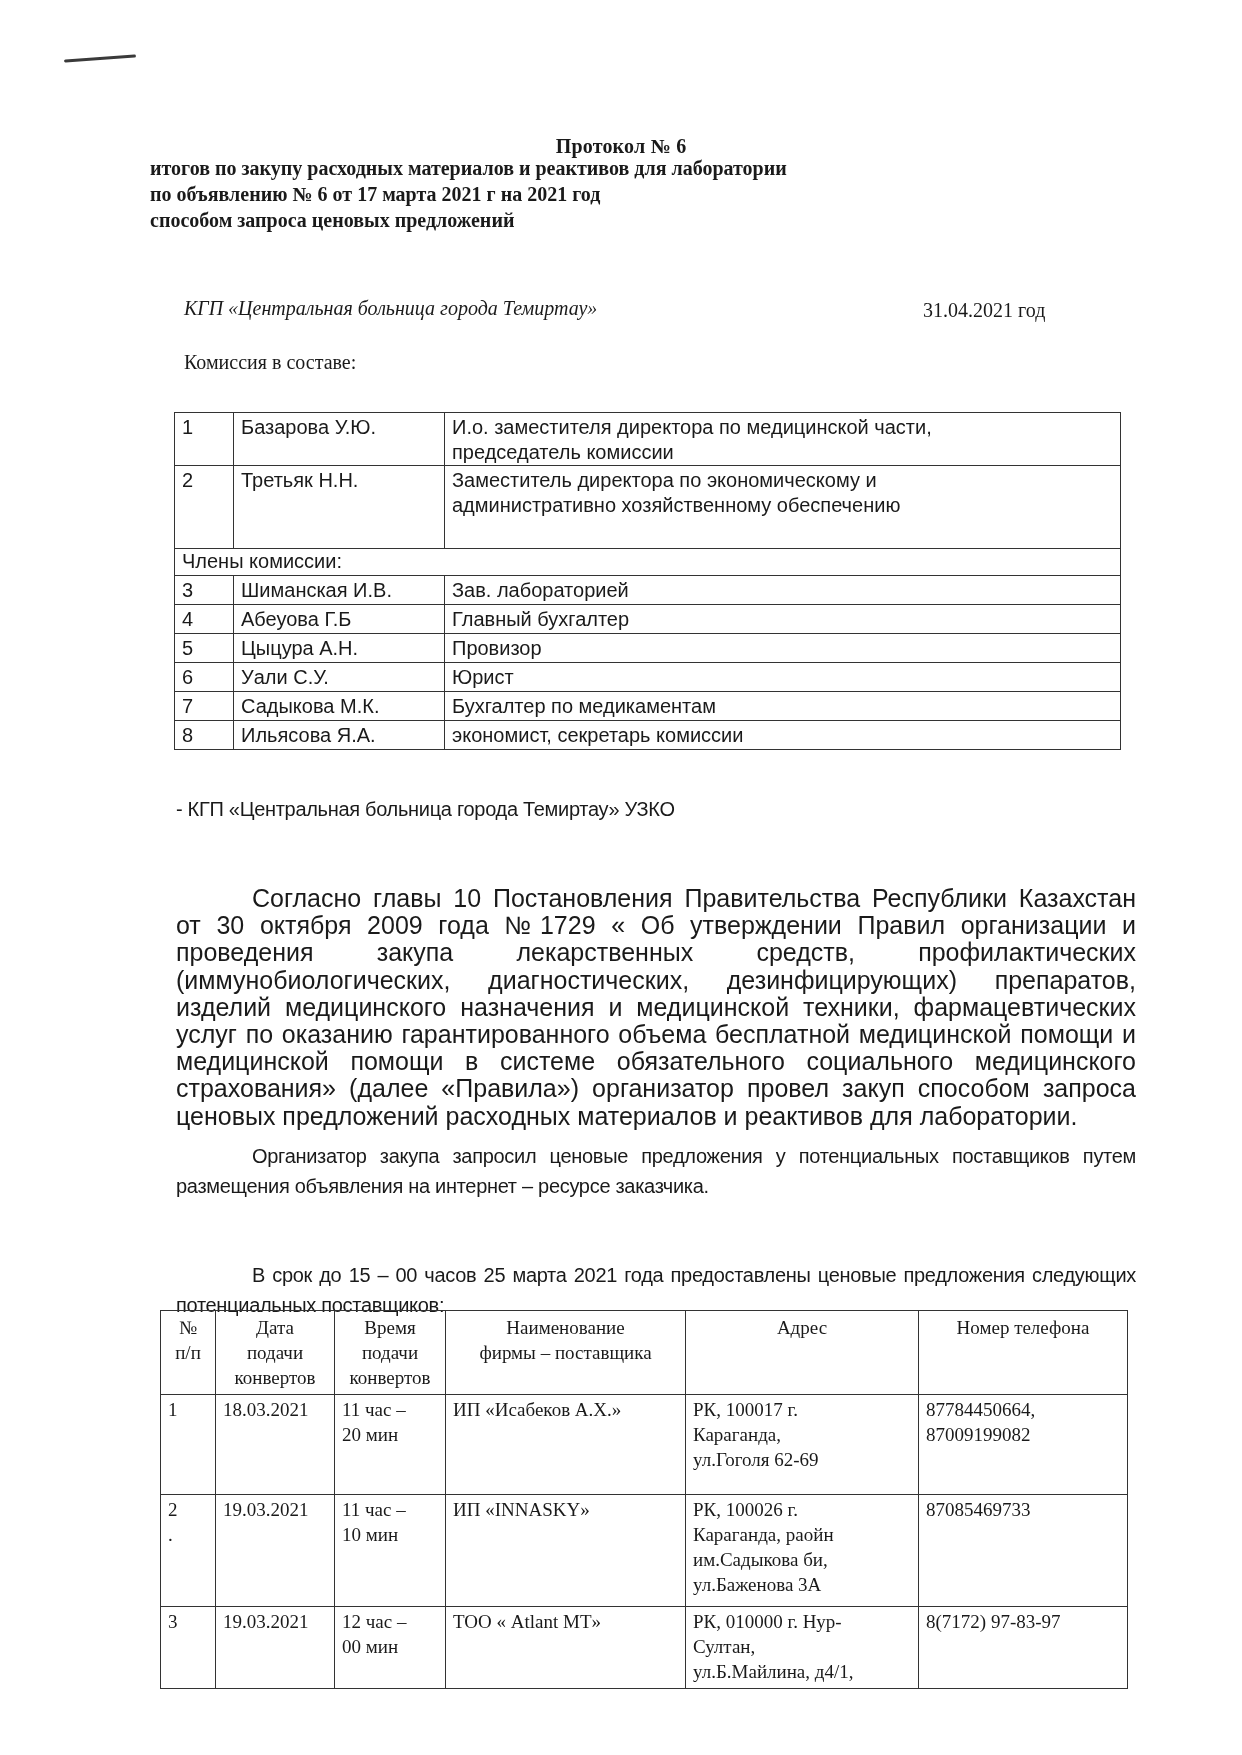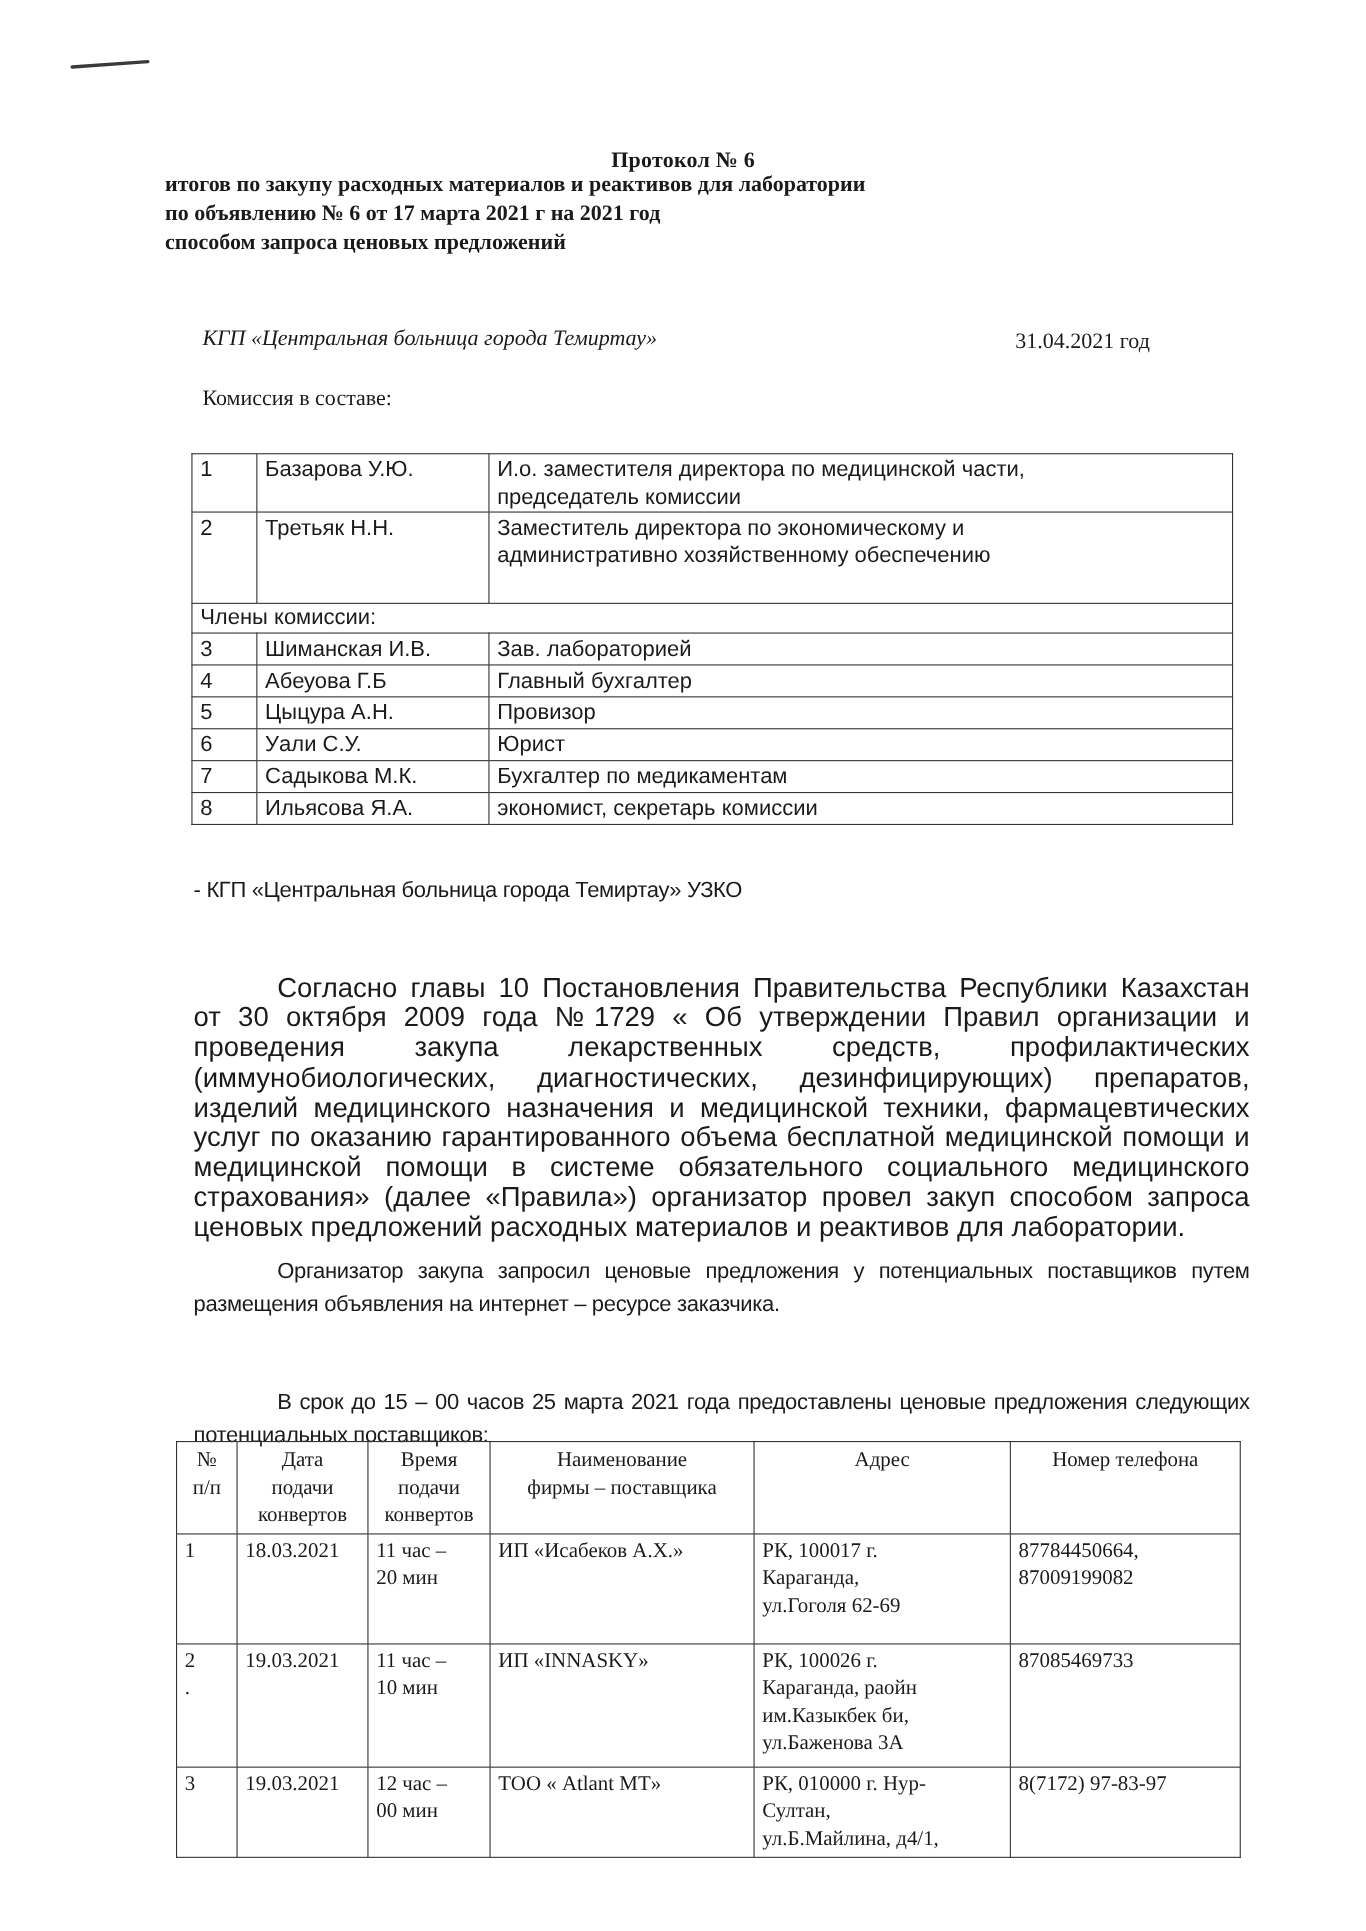--- a/index.html
+++ b/index.html
@@ -211,21 +211,21 @@
     </td>
     <td>19.03.2021</td>
     <td>
       <div>11 час –</div>
       <div>10 мин</div>
     </td>
     <td>ИП «INNASKY»</td>
     <td>
       <div class="nowrap">РК,  100026 г.</div>
       <div class="nowrap">Караганда, раойн</div>
-      <div class="nowrap">им.Казыкбек би,</div>
+      <div class="nowrap">им.Садыкова би,</div>
       <div class="nowrap">ул.Баженова 3А</div>
     </td>
     <td>
       <div>87085469733</div>
     </td>
   </tr>
 
   <tr class="s-row3">
     <td>3</td>
     <td>19.03.2021</td>

